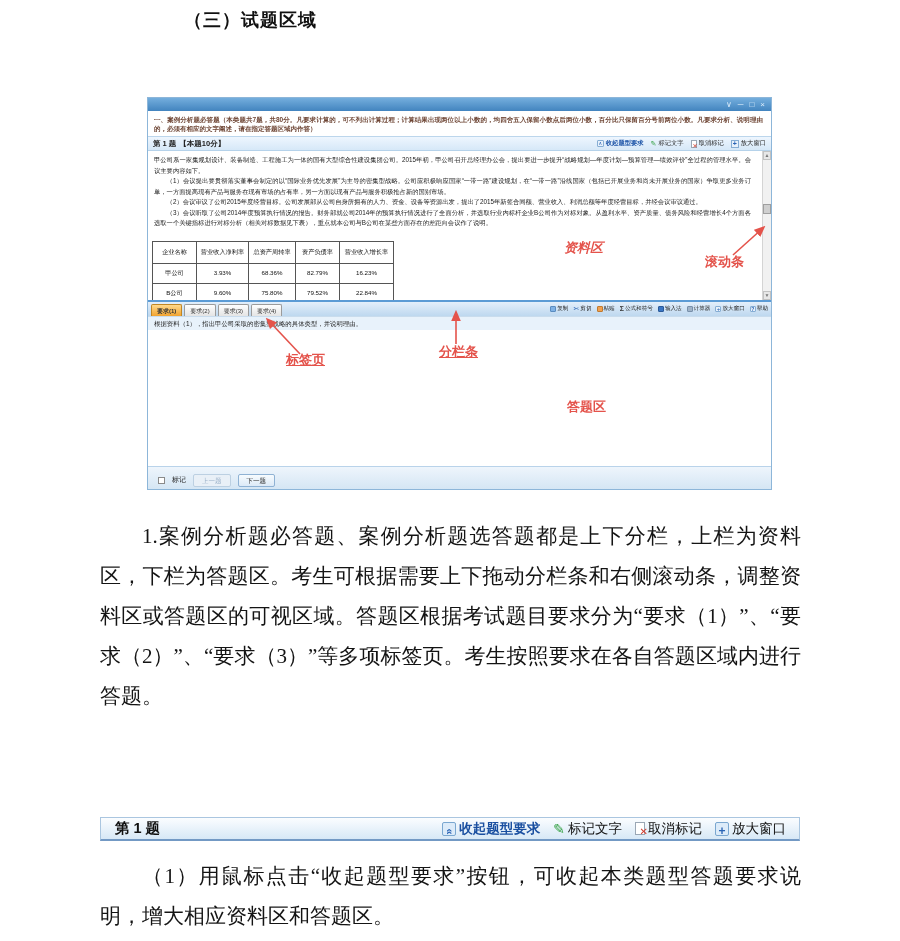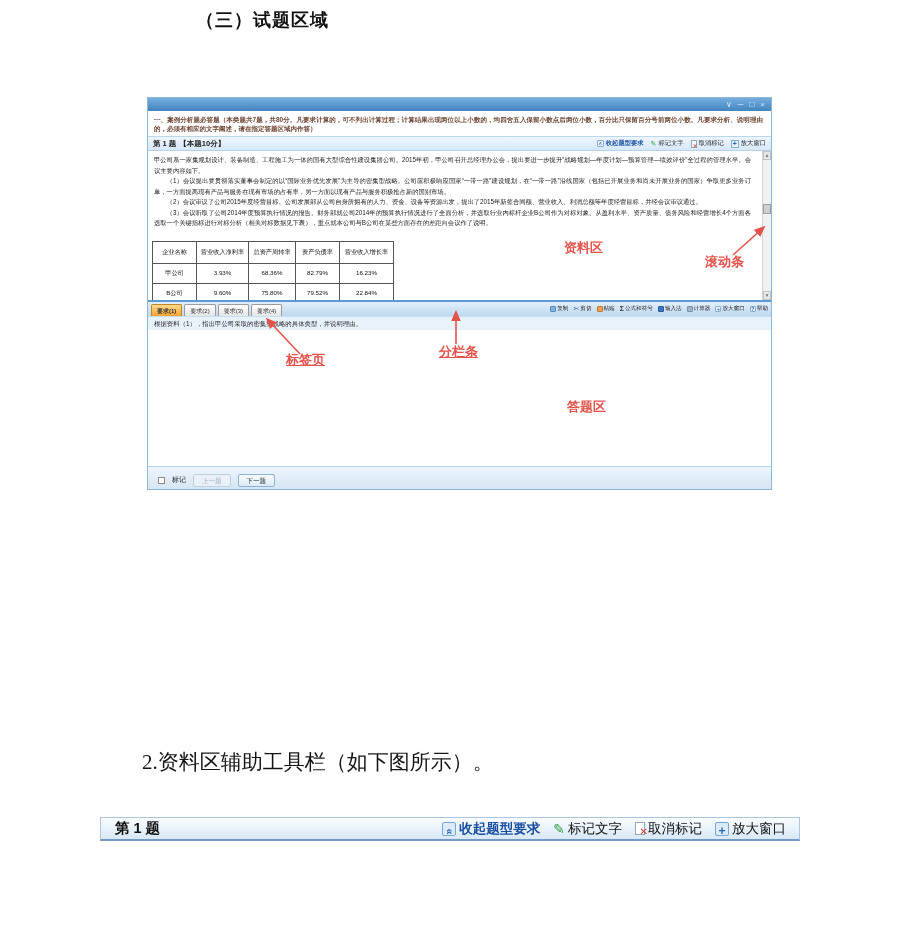--- a/index.html
+++ b/index.html
@@ -1,20 +1,20 @@
 <!DOCTYPE html>
 <html><head>
 <meta charset="utf-8">
 <style>
   * { margin:0; padding:0; box-sizing:border-box; }
   body { width:900px; height:941px; background:#ffffff; font-family:"Liberation Serif","DejaVu Serif",serif; overflow:hidden; }
   #page { position:relative; width:900px; height:941px; background:#fff; }
 
   
-  .doc-heading { position:absolute; left:196px; top:8px; font-size:18px; font-weight:bold; color:#111; letter-spacing:1px; }
+  .doc-heading { position:absolute; left:184px; top:8px; font-size:18px; font-weight:bold; color:#111; letter-spacing:1px; }
   .doc-para { position:absolute; left:100px; width:701px; font-size:21px; line-height:40px; color:#141414; text-align:justify; text-indent:2em; }
   #para1 { top:516px; }
   #para2 { top:742px; }
   #para3 { top:856px; }
 
   
   .exam-window { position:absolute; left:147px; top:97px; width:625px; height:393px; background:#fff; border:1px solid #8db6d9; font-family:"Liberation Sans","DejaVu Sans",sans-serif; }
   .titlebar { height:13px; background:linear-gradient(#74aedd,#4284bf); display:flex; align-items:center; justify-content:flex-end; gap:6px; padding-right:6px; }
   .titlebar span { color:#dcedfb; font-size:8px; line-height:8px; }
   .type-instruction { background:#fff; color:#6d4433; font-weight:bold; font-size:6.5px; line-height:9px; padding:4px 8px 3px 6px; text-align:justify; }
@@ -224,28 +224,28 @@
     <svg class="ann-svg" viewBox="0 0 625 393">
       <defs>
         <marker id="arrh" markerWidth="7" markerHeight="7" refX="5" refY="3.5" orient="auto">
           <polygon points="0,0.5 7,3.5 0,6.5" fill="#e4534b"></polygon>
         </marker>
       </defs>
       <line x1="585" y1="157" x2="615" y2="130" stroke="#e4534b" stroke-width="1.6" marker-end="url(#arrh)"></line>
       <line x1="152" y1="256" x2="120" y2="222" stroke="#e4534b" stroke-width="1.6" marker-end="url(#arrh)"></line>
       <line x1="308" y1="246" x2="308" y2="215" stroke="#e4534b" stroke-width="1.6" marker-end="url(#arrh)"></line>
     </svg>
-    <div class="ann" style="left:416px; top:141px;">资料区</div>
+    <div class="ann" style="left:416px; top:141px;font-style:italic;">资料区</div>
     <div class="ann" style="left:557px; top:155px;">滚动条</div>
     <div class="ann" style="left:138px; top:253px;text-decoration:underline;">标签页</div>
     <div class="ann" style="left:291px; top:245px;text-decoration:underline;">分栏条</div>
     <div class="ann" style="left:419px; top:300px;">答题区</div>
   </div>
 
-  <p class="doc-para" id="para2">2.资料区辅助工具栏（如下图所示）。</p>
+  <p class="doc-para" id="para1">1.案例分析题必答题、案例分析题选答题都是上下分栏，上栏为资料区，下栏为答题区。考生可根据需要上下拖动分栏条和右侧滚动条，调整资料区或答题区的可视区域。答题区根据考试题目要求分为“要求（1）”、“要求（2）”、“要求（3）”等多项标签页。考生按照要求在各自答题区域内进行答题。</p>
 
   <div class="mini-bar">
     <span class="mq">第 1 题</span>
     <span class="mspacer"></span>
     <span class="mtool blue">
       <span class="big-ic"><span class="chev">«</span></span>
       <b>收起题型要求</b>
     </span>
     <span class="mtool">
       <span class="pen-big">✎</span>
@@ -256,14 +256,15 @@
           <i>✕</i>
         </span>
       <span>取消标记</span>
     </span>
     <span class="mtool">
       <span class="big-ic"><span class="cross-big">+</span></span>
       <span>放大窗口</span>
     </span>
   </div>
 
+  <p class="doc-para" id="para3">（1）用鼠标点击“收起题型要求”按钮，可收起本类题型答题要求说明，增大相应资料区和答题区。</p>
 
 </div>
 
 </body></html>

